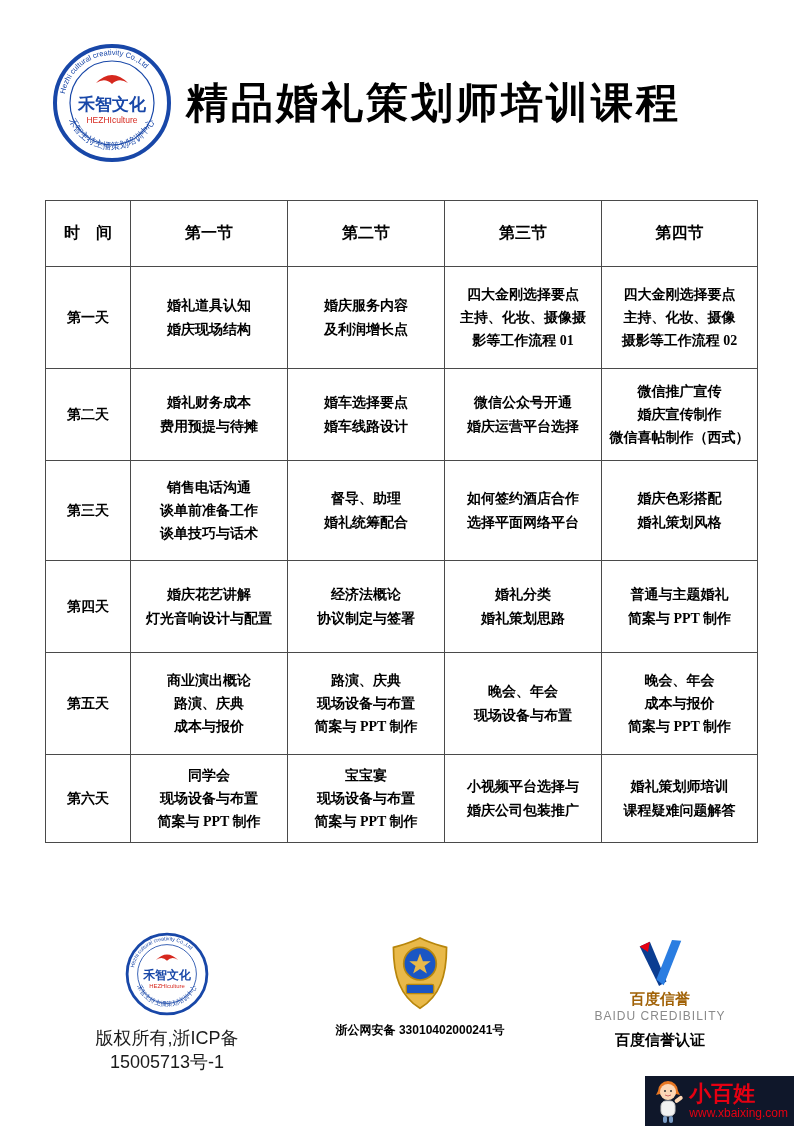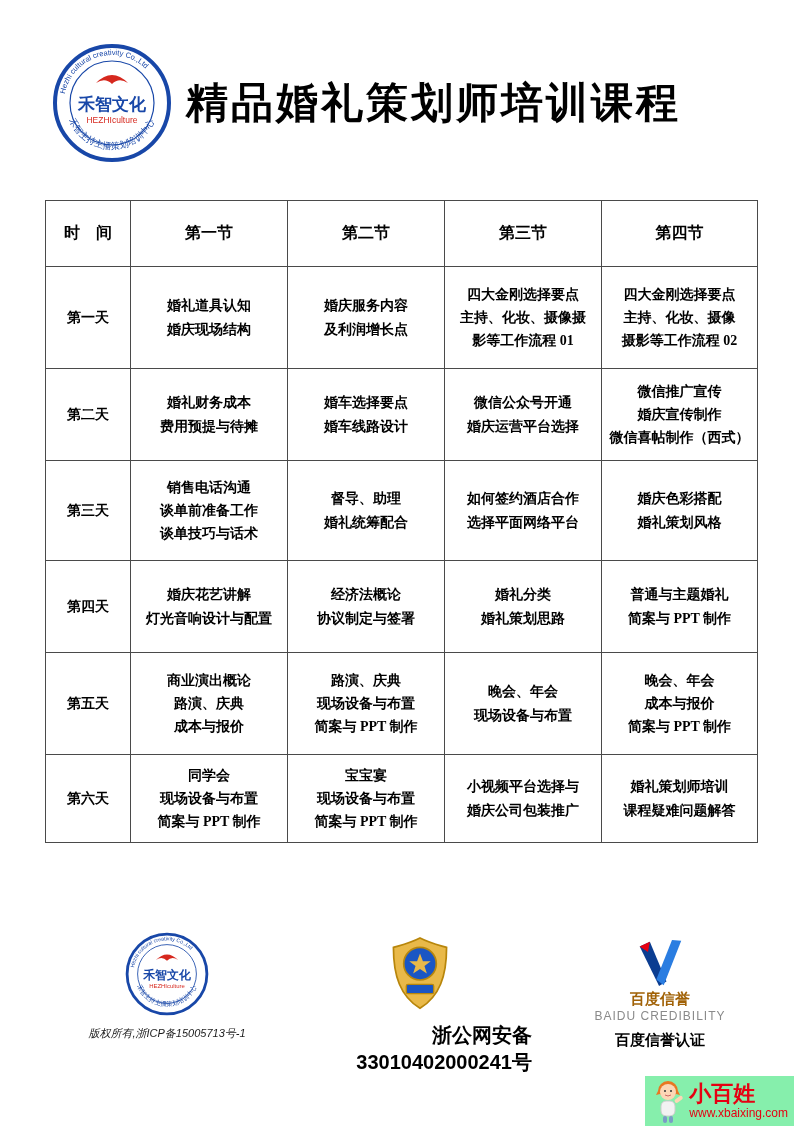--- a/index.html
+++ b/index.html
@@ -28,35 +28,35 @@
   .course-table tr:nth-child(3){height:92px}
   .course-table tr:nth-child(4){height:100px}
   .course-table tr:nth-child(5){height:92px}
   .course-table tr:nth-child(6){height:102px}
   .course-table tr:nth-child(7){height:88px}
   .time-cell { font-size:15px; }
   .blue { color:#2a35a0; }
   
   .footer-copyright { position:absolute; left:62px; top:932px; width:210px; text-align:center; }
   .small-logo { width:84px; height:84px; margin:0 auto; }
-  .copyright-text { font-size:11px; color:#1a1a1a; margin-top:10px;
-                    font-family:"Liberation Sans","DejaVu Sans",sans-serif;font-style:italic; }
+  .copyright-text { font-size:18px; color:#1a1a1a; margin-top:10px;
+                    font-family:"Liberation Sans","DejaVu Sans",sans-serif; }
   .footer-police { position:absolute; left:308px; top:934px; width:224px; text-align:center; }
   .police-badge { width:60px; height:80px; margin:0 auto; display:block; }
-  .police-text { font-size:20px; font-weight:bold; color:#000; margin-top:8px;
-                 font-family:"Liberation Sans","DejaVu Sans",sans-serif;text-align:right; }
+  .police-text { font-size:12px; font-weight:bold; color:#000; margin-top:8px;
+                 font-family:"Liberation Sans","DejaVu Sans",sans-serif; }
   .footer-baidu { position:absolute; left:585px; top:938px; width:150px; text-align:center;
                   font-family:"Liberation Sans","DejaVu Sans",sans-serif; }
   .baidu-logo { width:48px; height:50px; margin:0 auto; display:block; }
   .baidu-title { color:#a16207; font-weight:bold; font-size:15px; margin-top:2px; }
   .baidu-sub { color:#8a8a8a; font-size:12px; letter-spacing:1px; }
   .baidu-cert { color:#000; font-weight:bold; font-size:15px; margin-top:8px; }
   
   .watermark { position:absolute; right:6px; bottom:2px; display:flex; align-items:center;
-               background:#86efac; padding:2px 6px; }
+               background:#0f172a; padding:2px 6px; }
   .wm-figure { width:34px; height:46px; margin-right:4px; }
   .wm-text { text-align:left; font-family:"Liberation Sans","DejaVu Sans",sans-serif; }
   .wm-name { color:#e60012; font-size:22px; font-weight:bold; line-height:1.1; }
   .wm-url { color:#e60012; font-size:12px; }
 </style>
 </head>
 <body>
 
 <div class="page">
 

